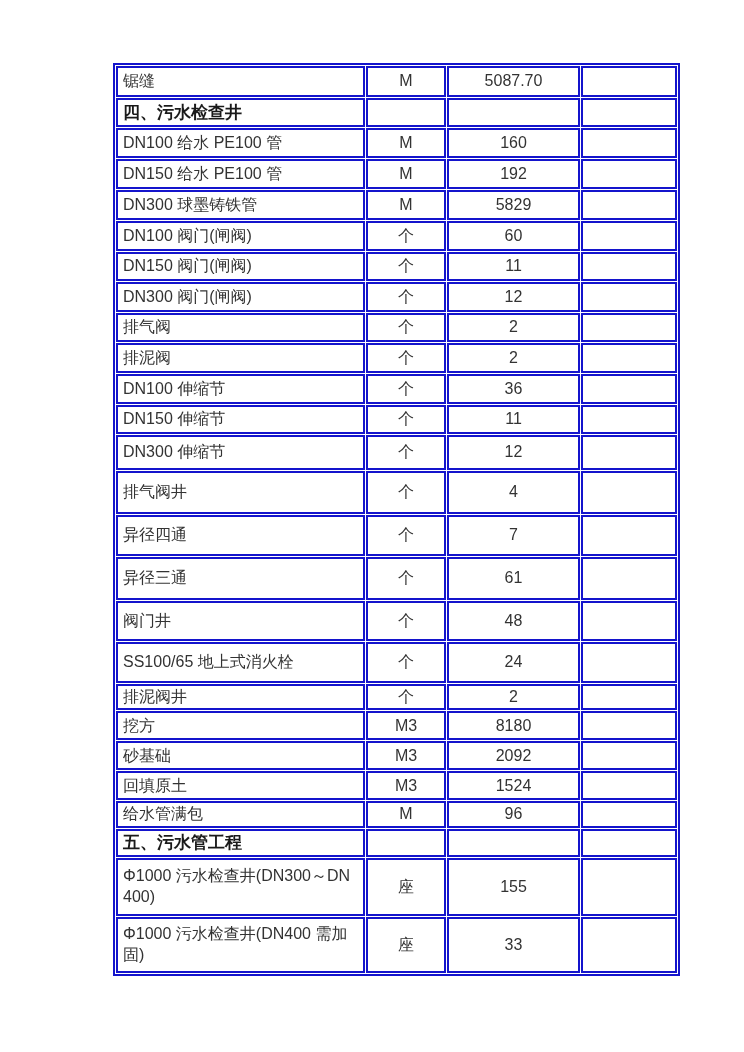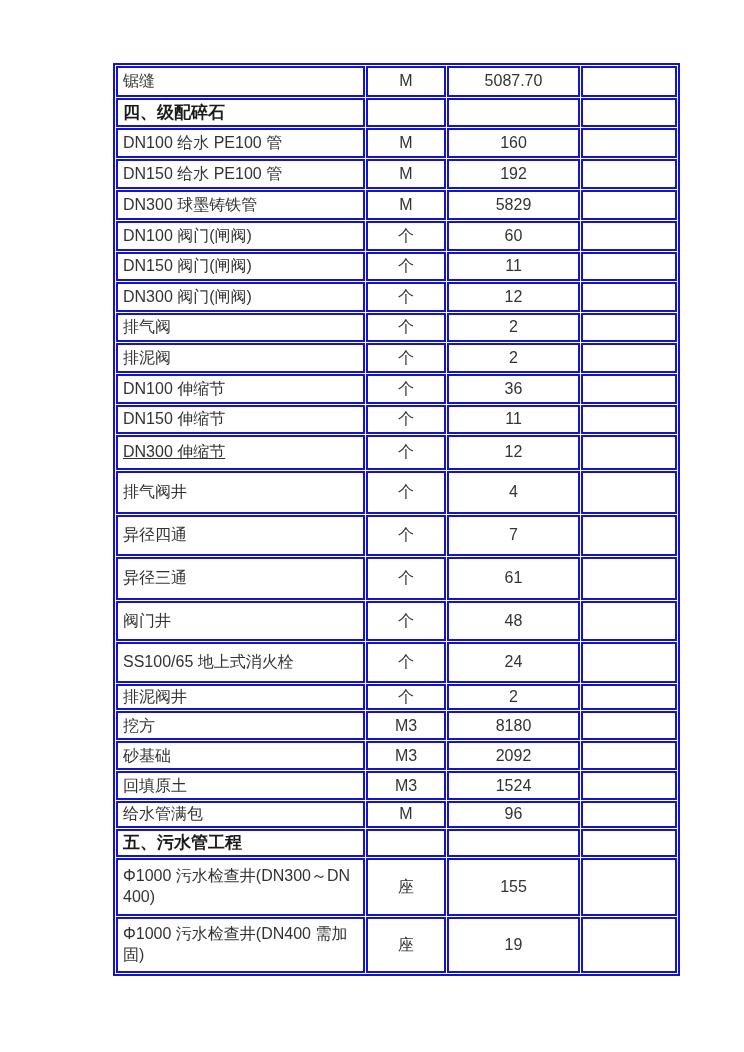--- a/index.html
+++ b/index.html
@@ -69,21 +69,21 @@
       <col class="col-note">
     </colgroup>
     <tbody id="table-body">
         <tr>
           <td class="c-item" style="height: 31px;">锯缝</td>
           <td class="c-unit" style="height: 31px;">M</td>
           <td class="c-qty" style="height: 31px;">5087.70</td>
           <td class="c-note" style="height: 31px;"></td>
         </tr>
         <tr class="section">
-          <td class="c-item" style="height: 29px;">四、级配碎石</td>
+          <td class="c-item" style="height: 29px;">四、污水检查井</td>
           <td class="c-unit" style="height: 29px;"></td>
           <td class="c-qty" style="height: 29px;"></td>
           <td class="c-note" style="height: 29px;"></td>
         </tr>
         <tr>
           <td class="c-item" style="height: 30px;">DN100 给水 PE100 管</td>
           <td class="c-unit" style="height: 30px;">M</td>
           <td class="c-qty" style="height: 30px;">160</td>
           <td class="c-note" style="height: 30px;"></td>
         </tr>
@@ -135,21 +135,21 @@
           <td class="c-qty" style="height: 30px;">36</td>
           <td class="c-note" style="height: 30px;"></td>
         </tr>
         <tr>
           <td class="c-item" style="height: 29px;">DN150 伸缩节</td>
           <td class="c-unit" style="height: 29px;">个</td>
           <td class="c-qty" style="height: 29px;">11</td>
           <td class="c-note" style="height: 29px;"></td>
         </tr>
         <tr>
-          <td class="c-item" style="height: 35px; text-decoration: underline;">DN300 伸缩节</td>
+          <td class="c-item" style="height: 35px;">DN300 伸缩节</td>
           <td class="c-unit" style="height: 35px;">个</td>
           <td class="c-qty" style="height: 35px;">12</td>
           <td class="c-note" style="height: 35px;"></td>
         </tr>
         <tr>
           <td class="c-item" style="height: 43px;">排气阀井</td>
           <td class="c-unit" style="height: 43px;">个</td>
           <td class="c-qty" style="height: 43px;">4</td>
           <td class="c-note" style="height: 43px;"></td>
         </tr>
@@ -215,18 +215,18 @@
         </tr>
         <tr>
           <td class="c-item" style="height: 58px;">Φ1000 污水检查井(DN300～DN400)</td>
           <td class="c-unit" style="height: 58px;">座</td>
           <td class="c-qty" style="height: 58px;">155</td>
           <td class="c-note" style="height: 58px;"></td>
         </tr>
         <tr>
           <td class="c-item" style="height: 56px;">Φ1000 污水检查井(DN400 需加固)</td>
           <td class="c-unit" style="height: 56px;">座</td>
-          <td class="c-qty" style="height: 56px;">19</td>
+          <td class="c-qty" style="height: 56px;">33</td>
           <td class="c-note" style="height: 56px;"></td>
         </tr>
       </tbody>
   </table>
 </div>
 
 </body></html>

